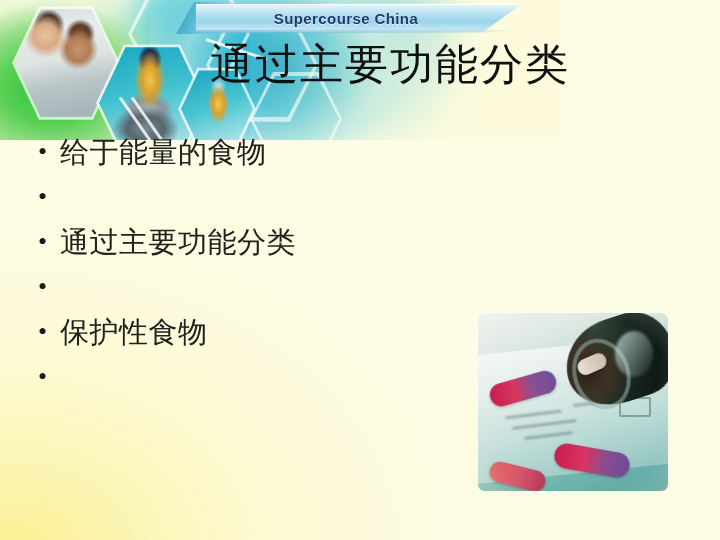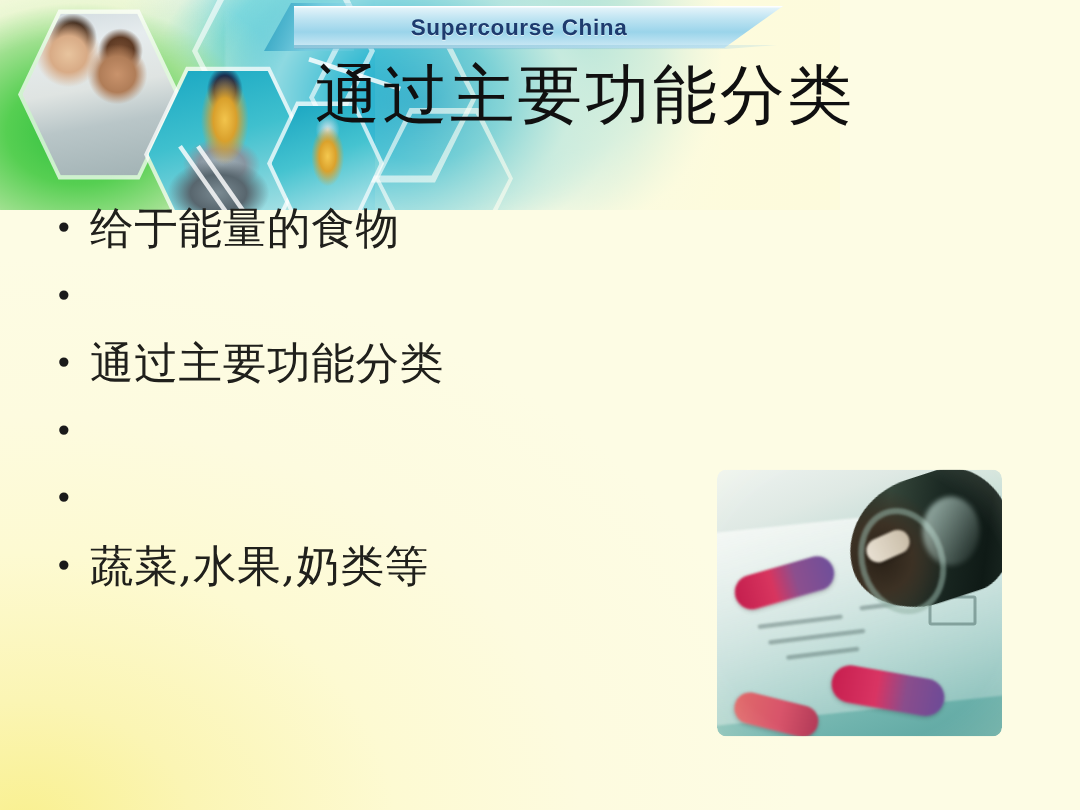--- a/index.html
+++ b/index.html
@@ -356,24 +356,24 @@
     </li>
     <li class="bullet-row">
       <span class="bullet-dot">•</span>
       <span class="bullet-text">通过主要功能分类</span>
     </li>
     <li class="bullet-row">
       <span class="bullet-dot">•</span>
     </li>
     <li class="bullet-row">
       <span class="bullet-dot">•</span>
-    </li>
-    <li class="bullet-row">
-      <span class="bullet-dot">•</span>
-      <span class="bullet-text">蔬菜,水果,奶类等</span>
+      <span class="bullet-text">保护性食物</span>
+    </li>
+    <li class="bullet-row">
+      <span class="bullet-dot">•</span>
     </li>
   </ul>
 
   <div class="photo">
     <div class="photo-base"></div>
     <div class="rx-paper"></div>
     <div class="rx-line" style="left:14%; top:56%; width:30%; transform:rotate(-7deg);"></div>
     <div class="rx-line" style="left:18%; top:62%; width:34%; transform:rotate(-7deg);"></div>
     <div class="rx-line" style="left:24%; top:68%; width:26%; transform:rotate(-7deg);"></div>
     <div class="rx-line" style="left:50%; top:50%; width:18%; transform:rotate(-7deg);"></div>

